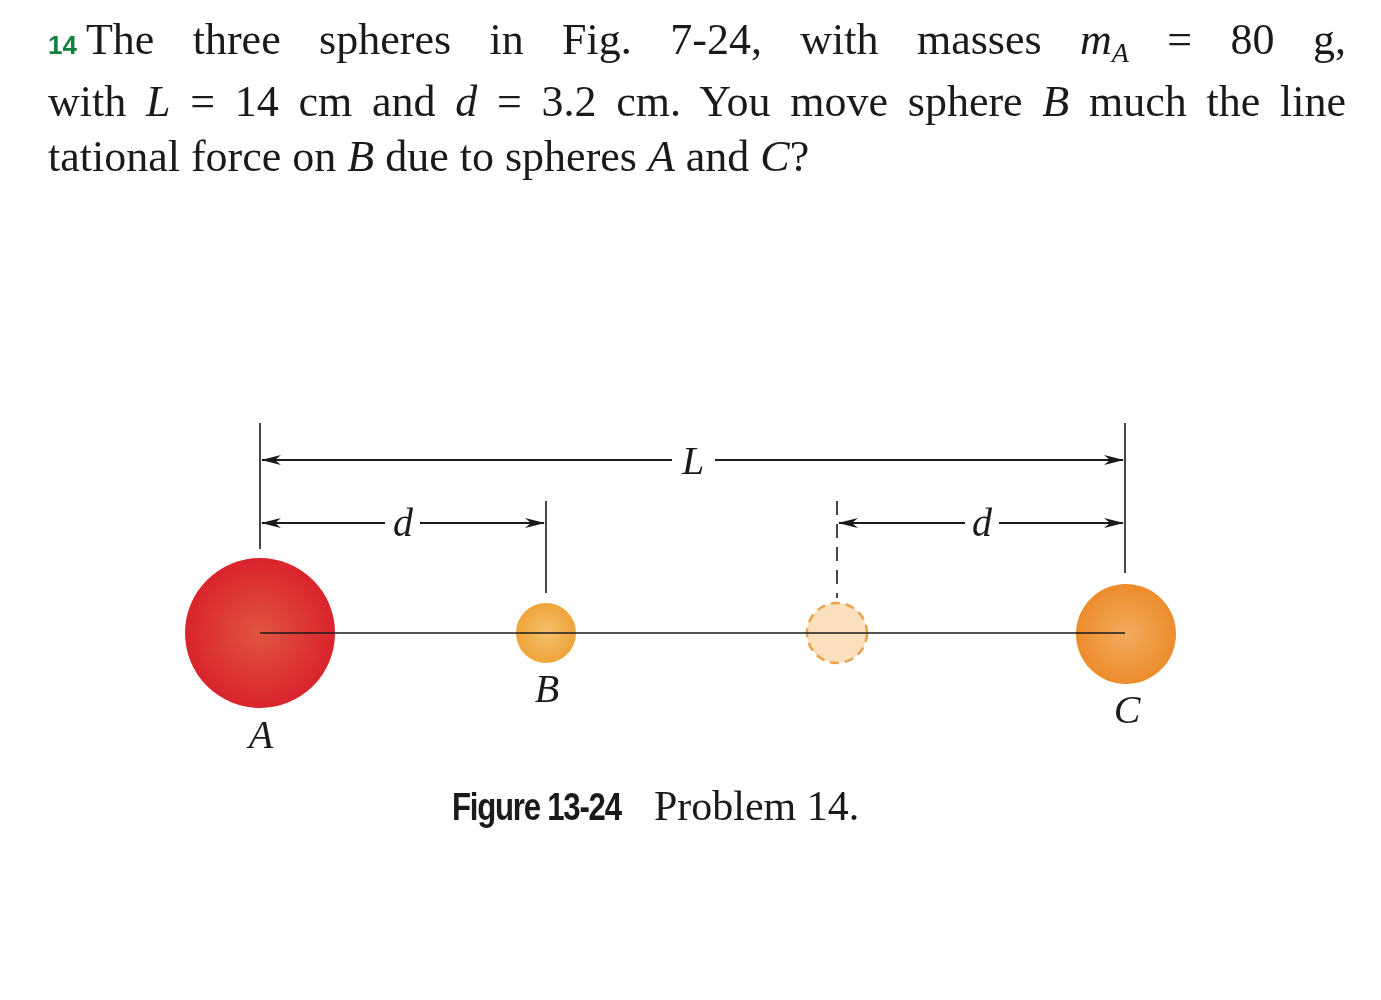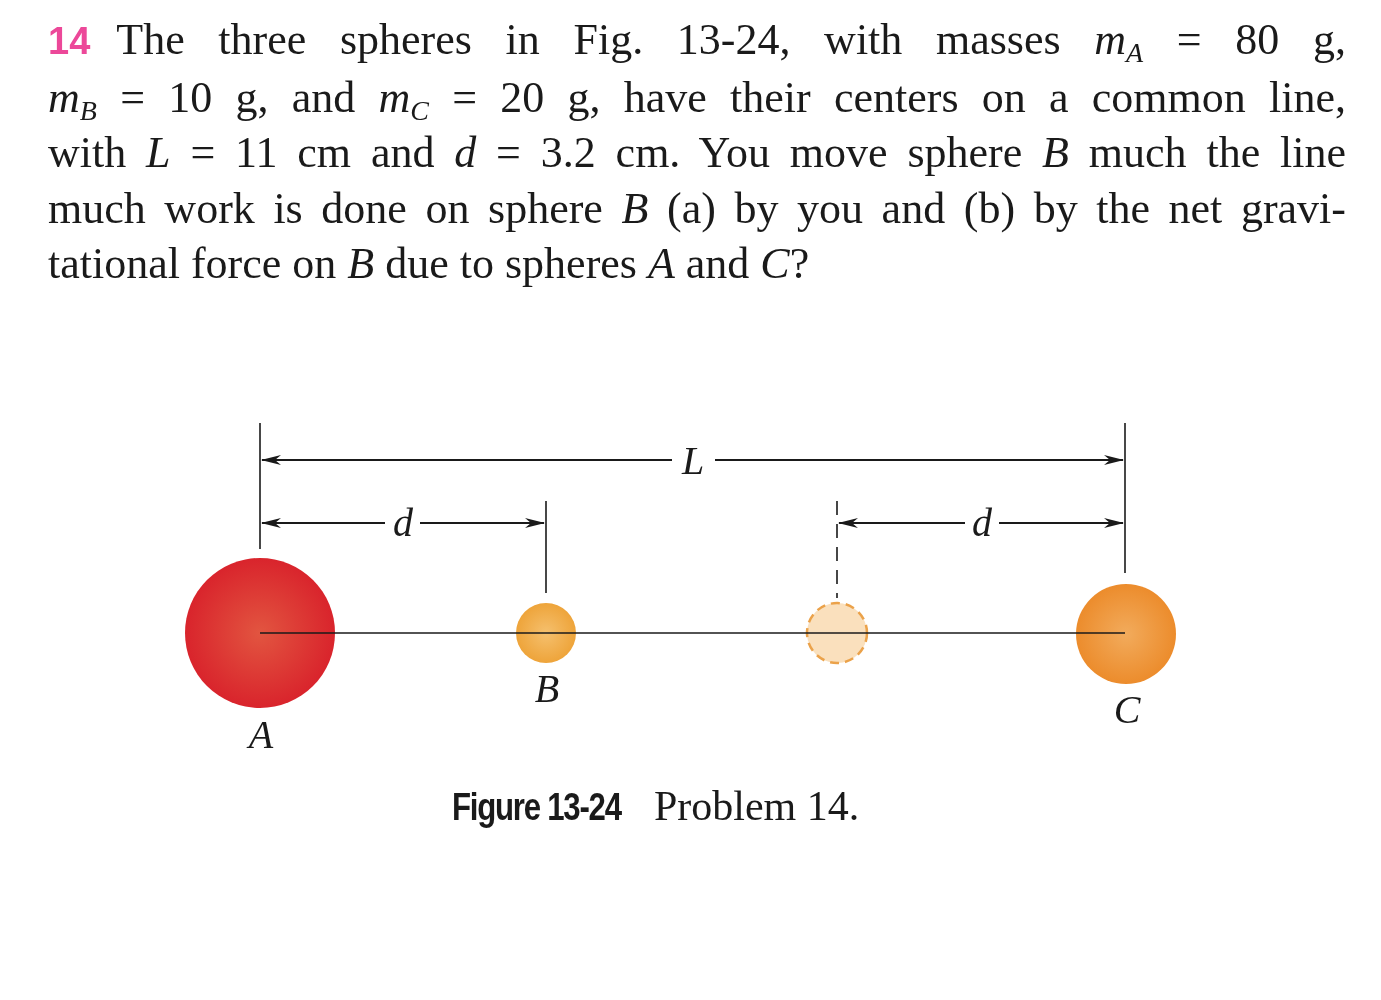--- a/index.html
+++ b/index.html
@@ -5,40 +5,38 @@
   html, body { margin: 0; padding: 0; background: #ffffff; }
   body { width: 1381px; height: 1000px; position: relative; overflow: hidden; }
   .problem {
     position: absolute; left: 48px; top: 12px; width: 1298px;
     font-family: "Liberation Serif", "DejaVu Serif", serif;
     font-size: 44px; line-height: 55.5px; color: #1a1a1a;
     text-align: justify; text-align-last: left;
   }
   .line { display: block; text-align: justify; text-align-last: justify; white-space: nowrap; }
   .line.last { text-align-last: left; }
-  .pnum { font-family: "Liberation Sans", "DejaVu Sans", sans-serif; font-weight: bold; color: #ec4899; font-size: 38px; margin-right: 26px; }
+  .pnum { font-family: "Liberation Sans", "DejaVu Sans", sans-serif; font-weight: bold; color: #15803d; font-size: 26px; margin-right: 9px; }
   i { font-style: italic; }
   sub { font-size: 28px; vertical-align: -8px; line-height: 0; font-style: italic; }
   .fig { position: absolute; left: 0; top: 400px; }
   .caption {
     position: absolute; left: 452px; top: 782px;
     font-size: 42px; color: #1a1a1a; white-space: nowrap;
   }
   .cap-label { font-family: "Liberation Sans", "DejaVu Sans", sans-serif; font-weight: bold; font-size: 38px; letter-spacing: -1.5px; transform: scaleX(0.82); display: inline-block; transform-origin: left; margin-right: -28px; }
   .cap-text { font-family: "Liberation Serif", "DejaVu Serif", serif; margin-left: 24px; text-align: right; }
   .lbl { font-family: "Liberation Serif", "DejaVu Serif", serif; font-style: italic; font-size: 40px; fill: #1a1a1a; }
 </style>
 </head>
 <body>
 
 <div class="problem">
-  <span class="line"><span class="pnum">14</span><span>The three spheres in Fig. 13-24, with masses </span><i>m</i><sub>A</sub><span> = 80 g,</span></span>
-  <span class="line"><i>m</i><sub>B</sub><span> = 10 g, and </span><i>m</i><sub>C</sub><span> = 20 g, have their centers on a common line,</span></span>
-  <span class="line"><span>with </span><i>L</i><span> = 11 cm and </span><i>d</i><span> = 3.2 cm. You move sphere </span><i>B</i><span> much the line</span></span>
-  <span class="line"><span>much work is done on sphere </span><i>B</i><span> (a) by you and (b) by the net gravi-</span></span>
+  <span class="line"><span class="pnum">14</span><span>The three spheres in Fig. 7-24, with masses </span><i>m</i><sub>A</sub><span> = 80 g,</span></span>
+  <span class="line"><span>with </span><i>L</i><span> = 14 cm and </span><i>d</i><span> = 3.2 cm. You move sphere </span><i>B</i><span> much the line</span></span>
   <span class="line last"><span>tational force on </span><i>B</i><span> due to spheres </span><i>A</i><span> and </span><i>C</i><span>?</span></span>
 </div>
 
 <svg class="fig" width="1381" height="370" viewBox="0 400 1381 370">
   <defs>
     <radialGradient id="gA" cx="50%" cy="50%" r="50%">
       <stop offset="0%" stop-color="#e25540"></stop>
       <stop offset="100%" stop-color="#d9242c"></stop>
     </radialGradient>
     <radialGradient id="gB" cx="50%" cy="50%" r="50%">

